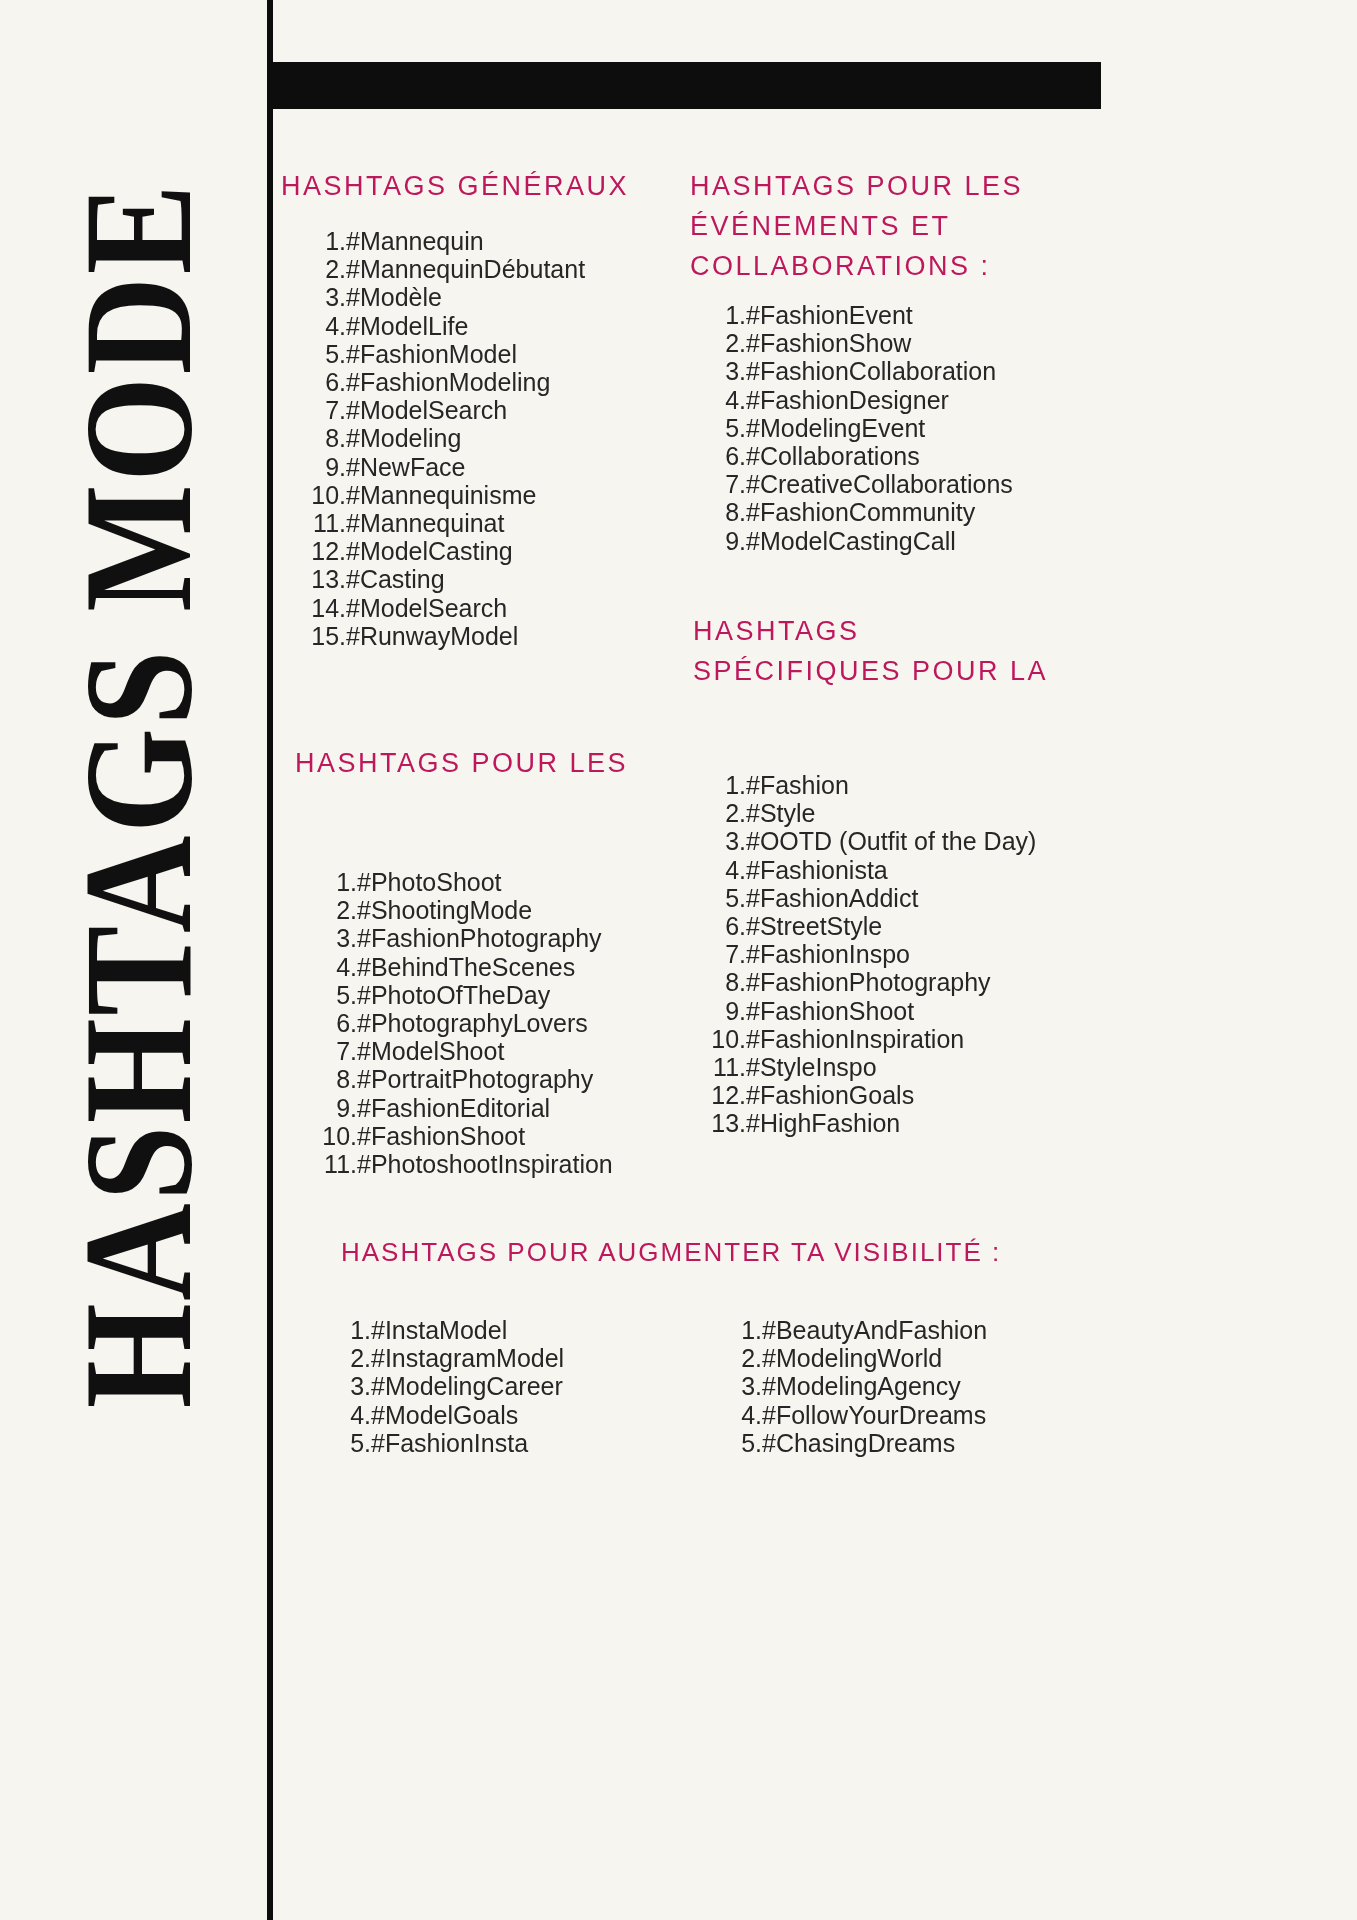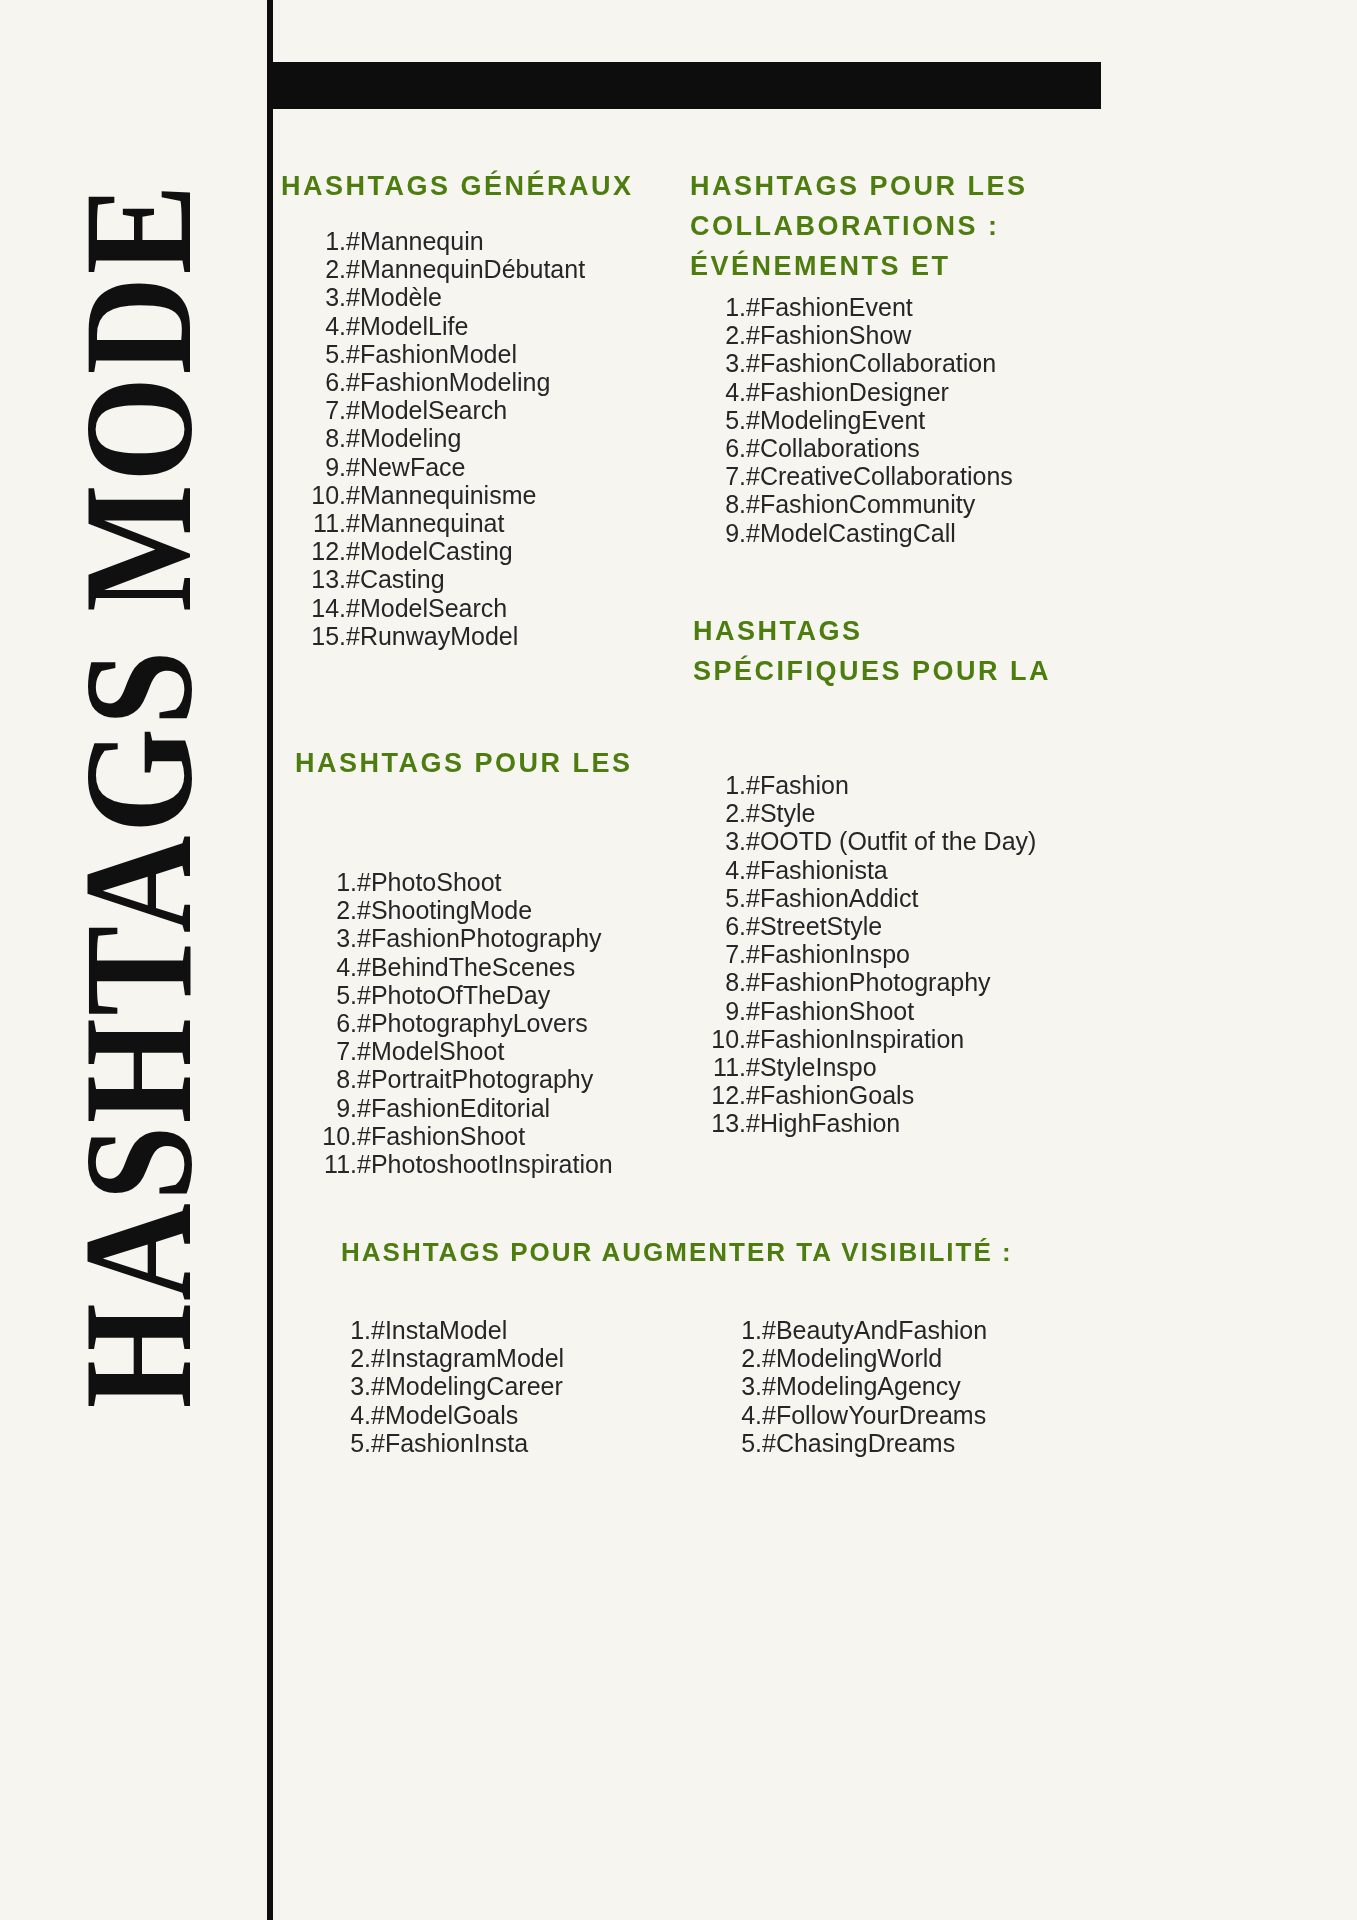--- a/index.html
+++ b/index.html
@@ -33,22 +33,22 @@
     position:absolute;
     left:273px; top:62px;
     width:828px; height:47px;
     background:#0d0d0d;
   }
   .hdr { position:absolute; }
   .hdr-line {
     font-size:27px;
     letter-spacing:2.5px;
     line-height:40px;
-    font-weight:700;
-    color:#4d7c0f;
+    font-weight:400;
+    color:#be185d;
     white-space:nowrap;
   }
   .bottom-hdr .hdr-line {
     font-size:26px;
     letter-spacing:2px;
   }
   .hashtag-list {
     position:absolute;
     list-style:none;
     counter-reset:item;
@@ -92,24 +92,24 @@
     <li>#Mannequinisme</li>
     <li>#Mannequinat</li>
     <li>#ModelCasting</li>
     <li>#Casting</li>
     <li>#ModelSearch</li>
     <li>#RunwayModel</li>
   </ol>
 
 <div class="hdr" style="left:690px; top:166px">
   <div class="hdr-line">HASHTAGS POUR LES</div>
+  <div class="hdr-line">ÉVÉNEMENTS ET</div>
   <div class="hdr-line">COLLABORATIONS :</div>
-  <div class="hdr-line">ÉVÉNEMENTS ET</div>
 </div>
-<ol class="hashtag-list" style="left:700px; top:293px">
+<ol class="hashtag-list" style="left:700px; top:301px">
     <li>#FashionEvent</li>
     <li>#FashionShow</li>
     <li>#FashionCollaboration</li>
     <li>#FashionDesigner</li>
     <li>#ModelingEvent</li>
     <li>#Collaborations</li>
     <li>#CreativeCollaborations</li>
     <li>#FashionCommunity</li>
     <li>#ModelCastingCall</li>
   </ol>

